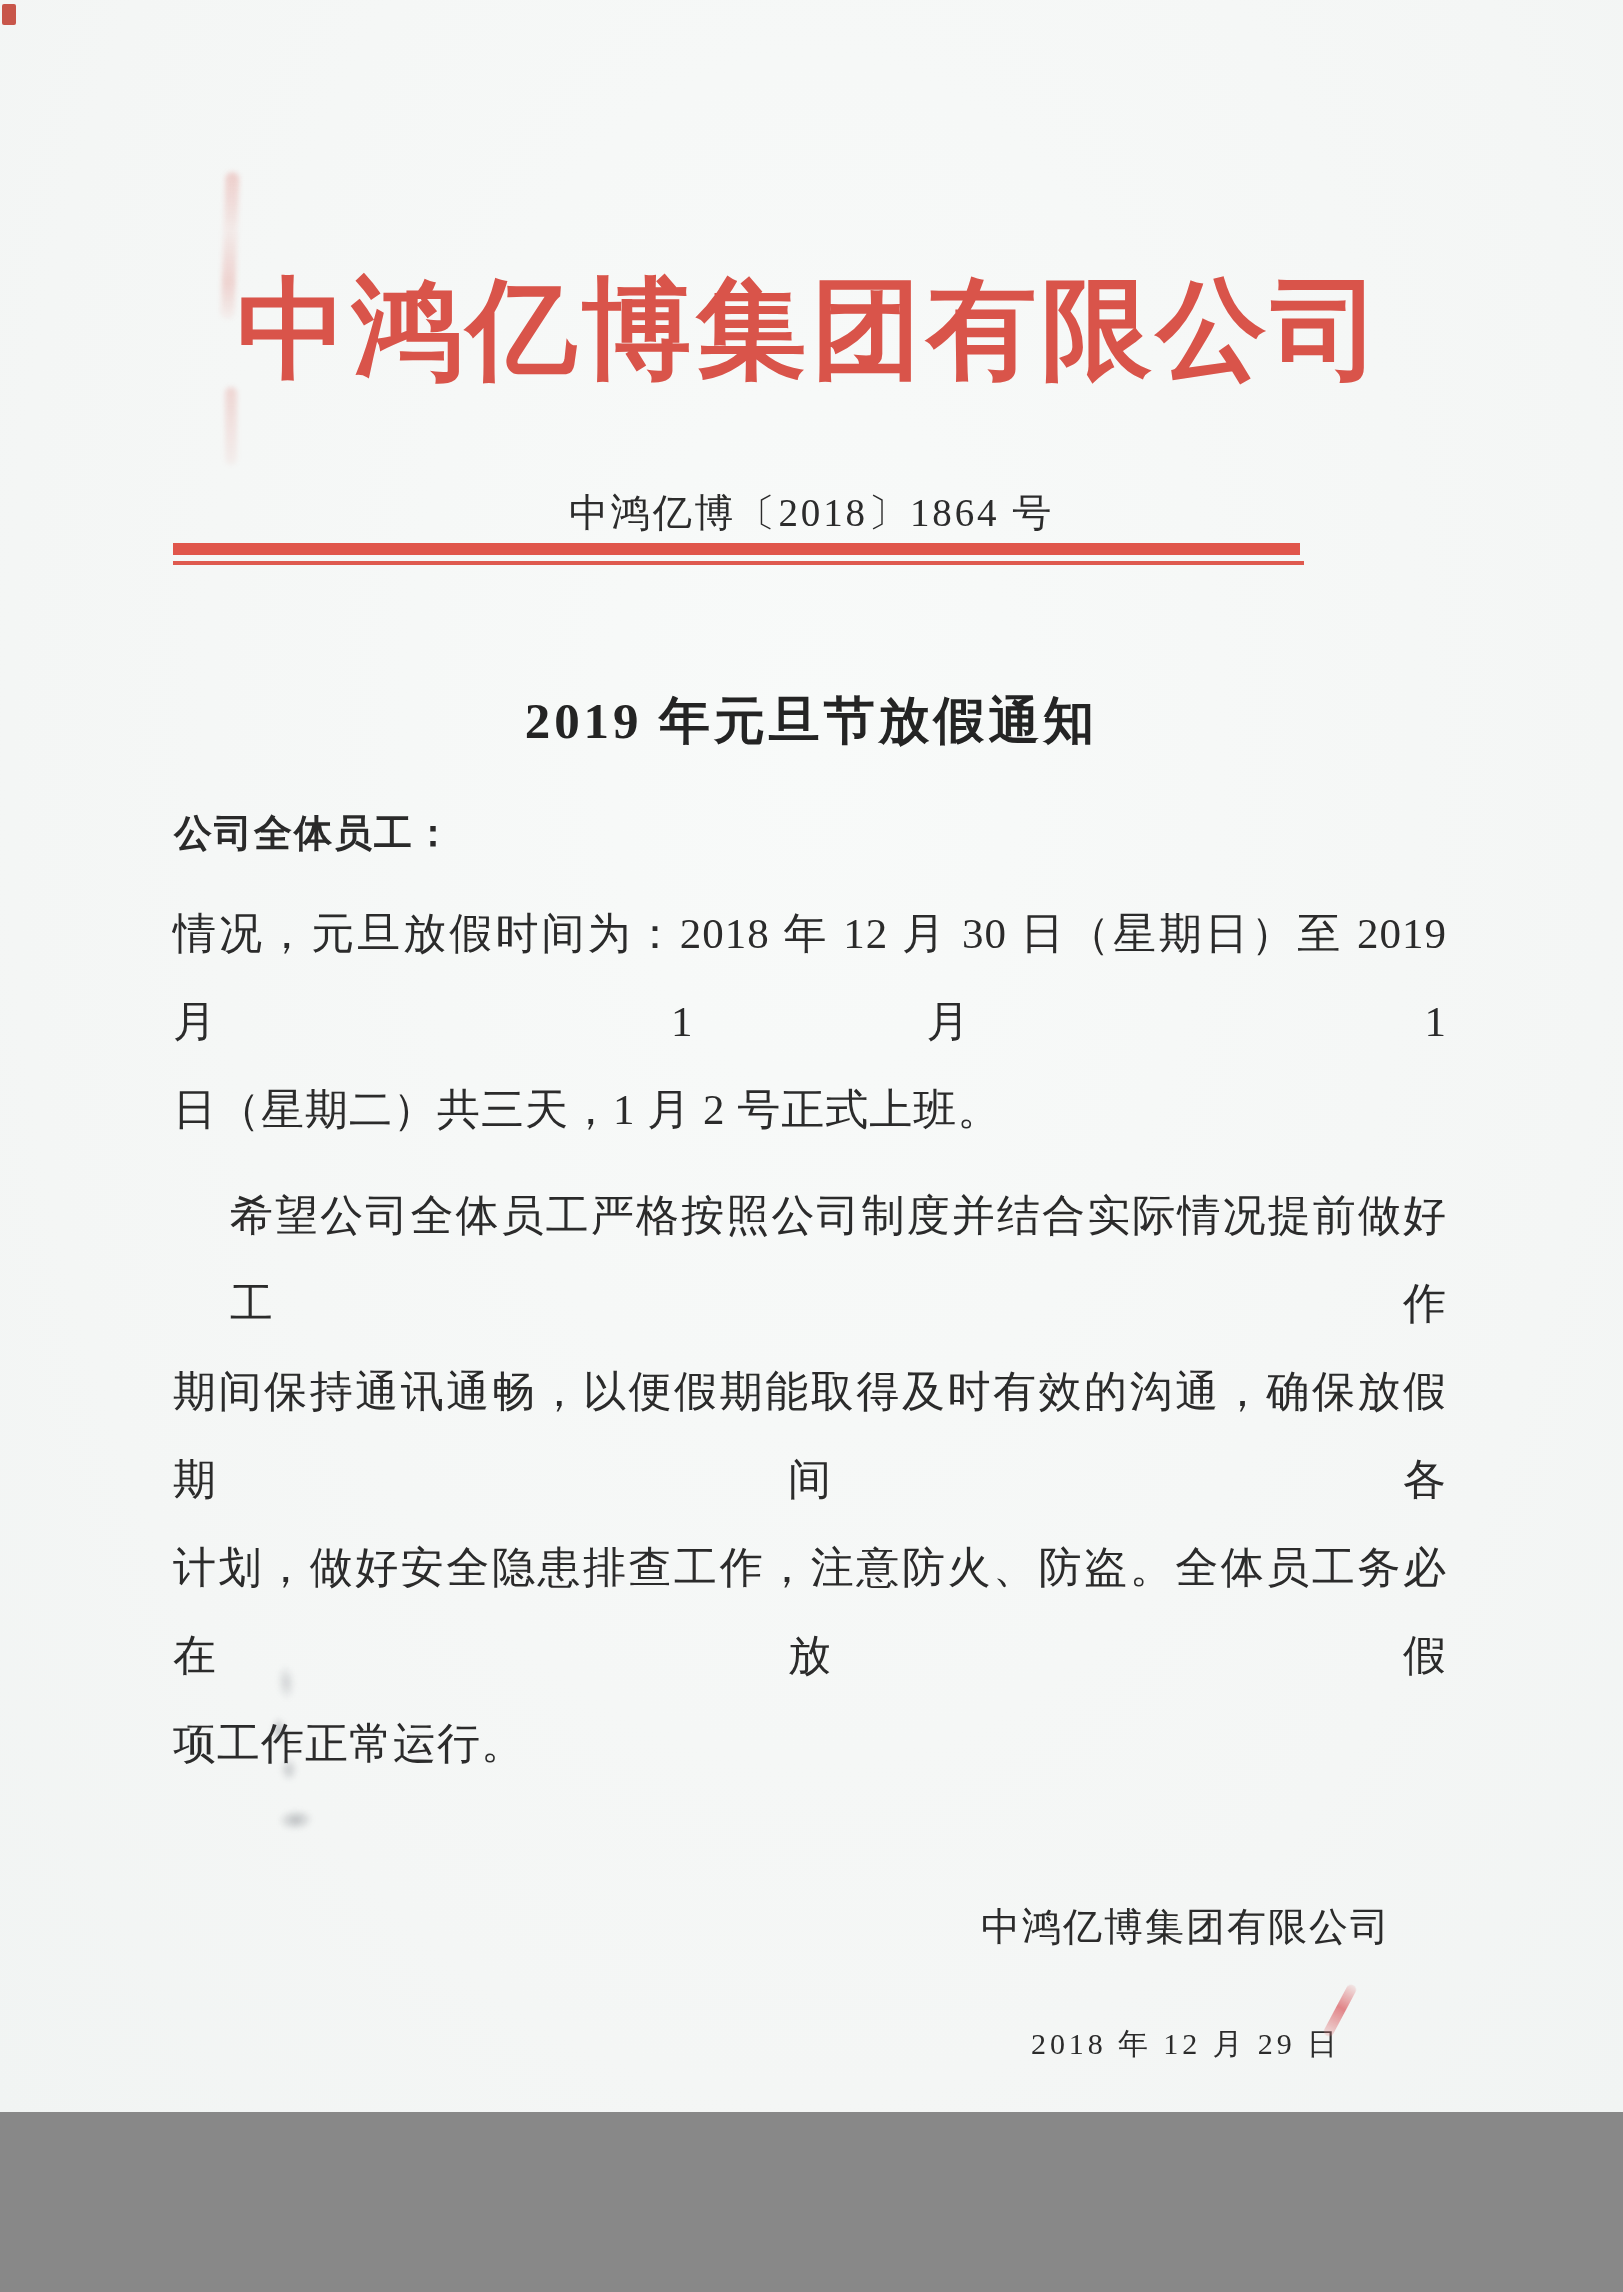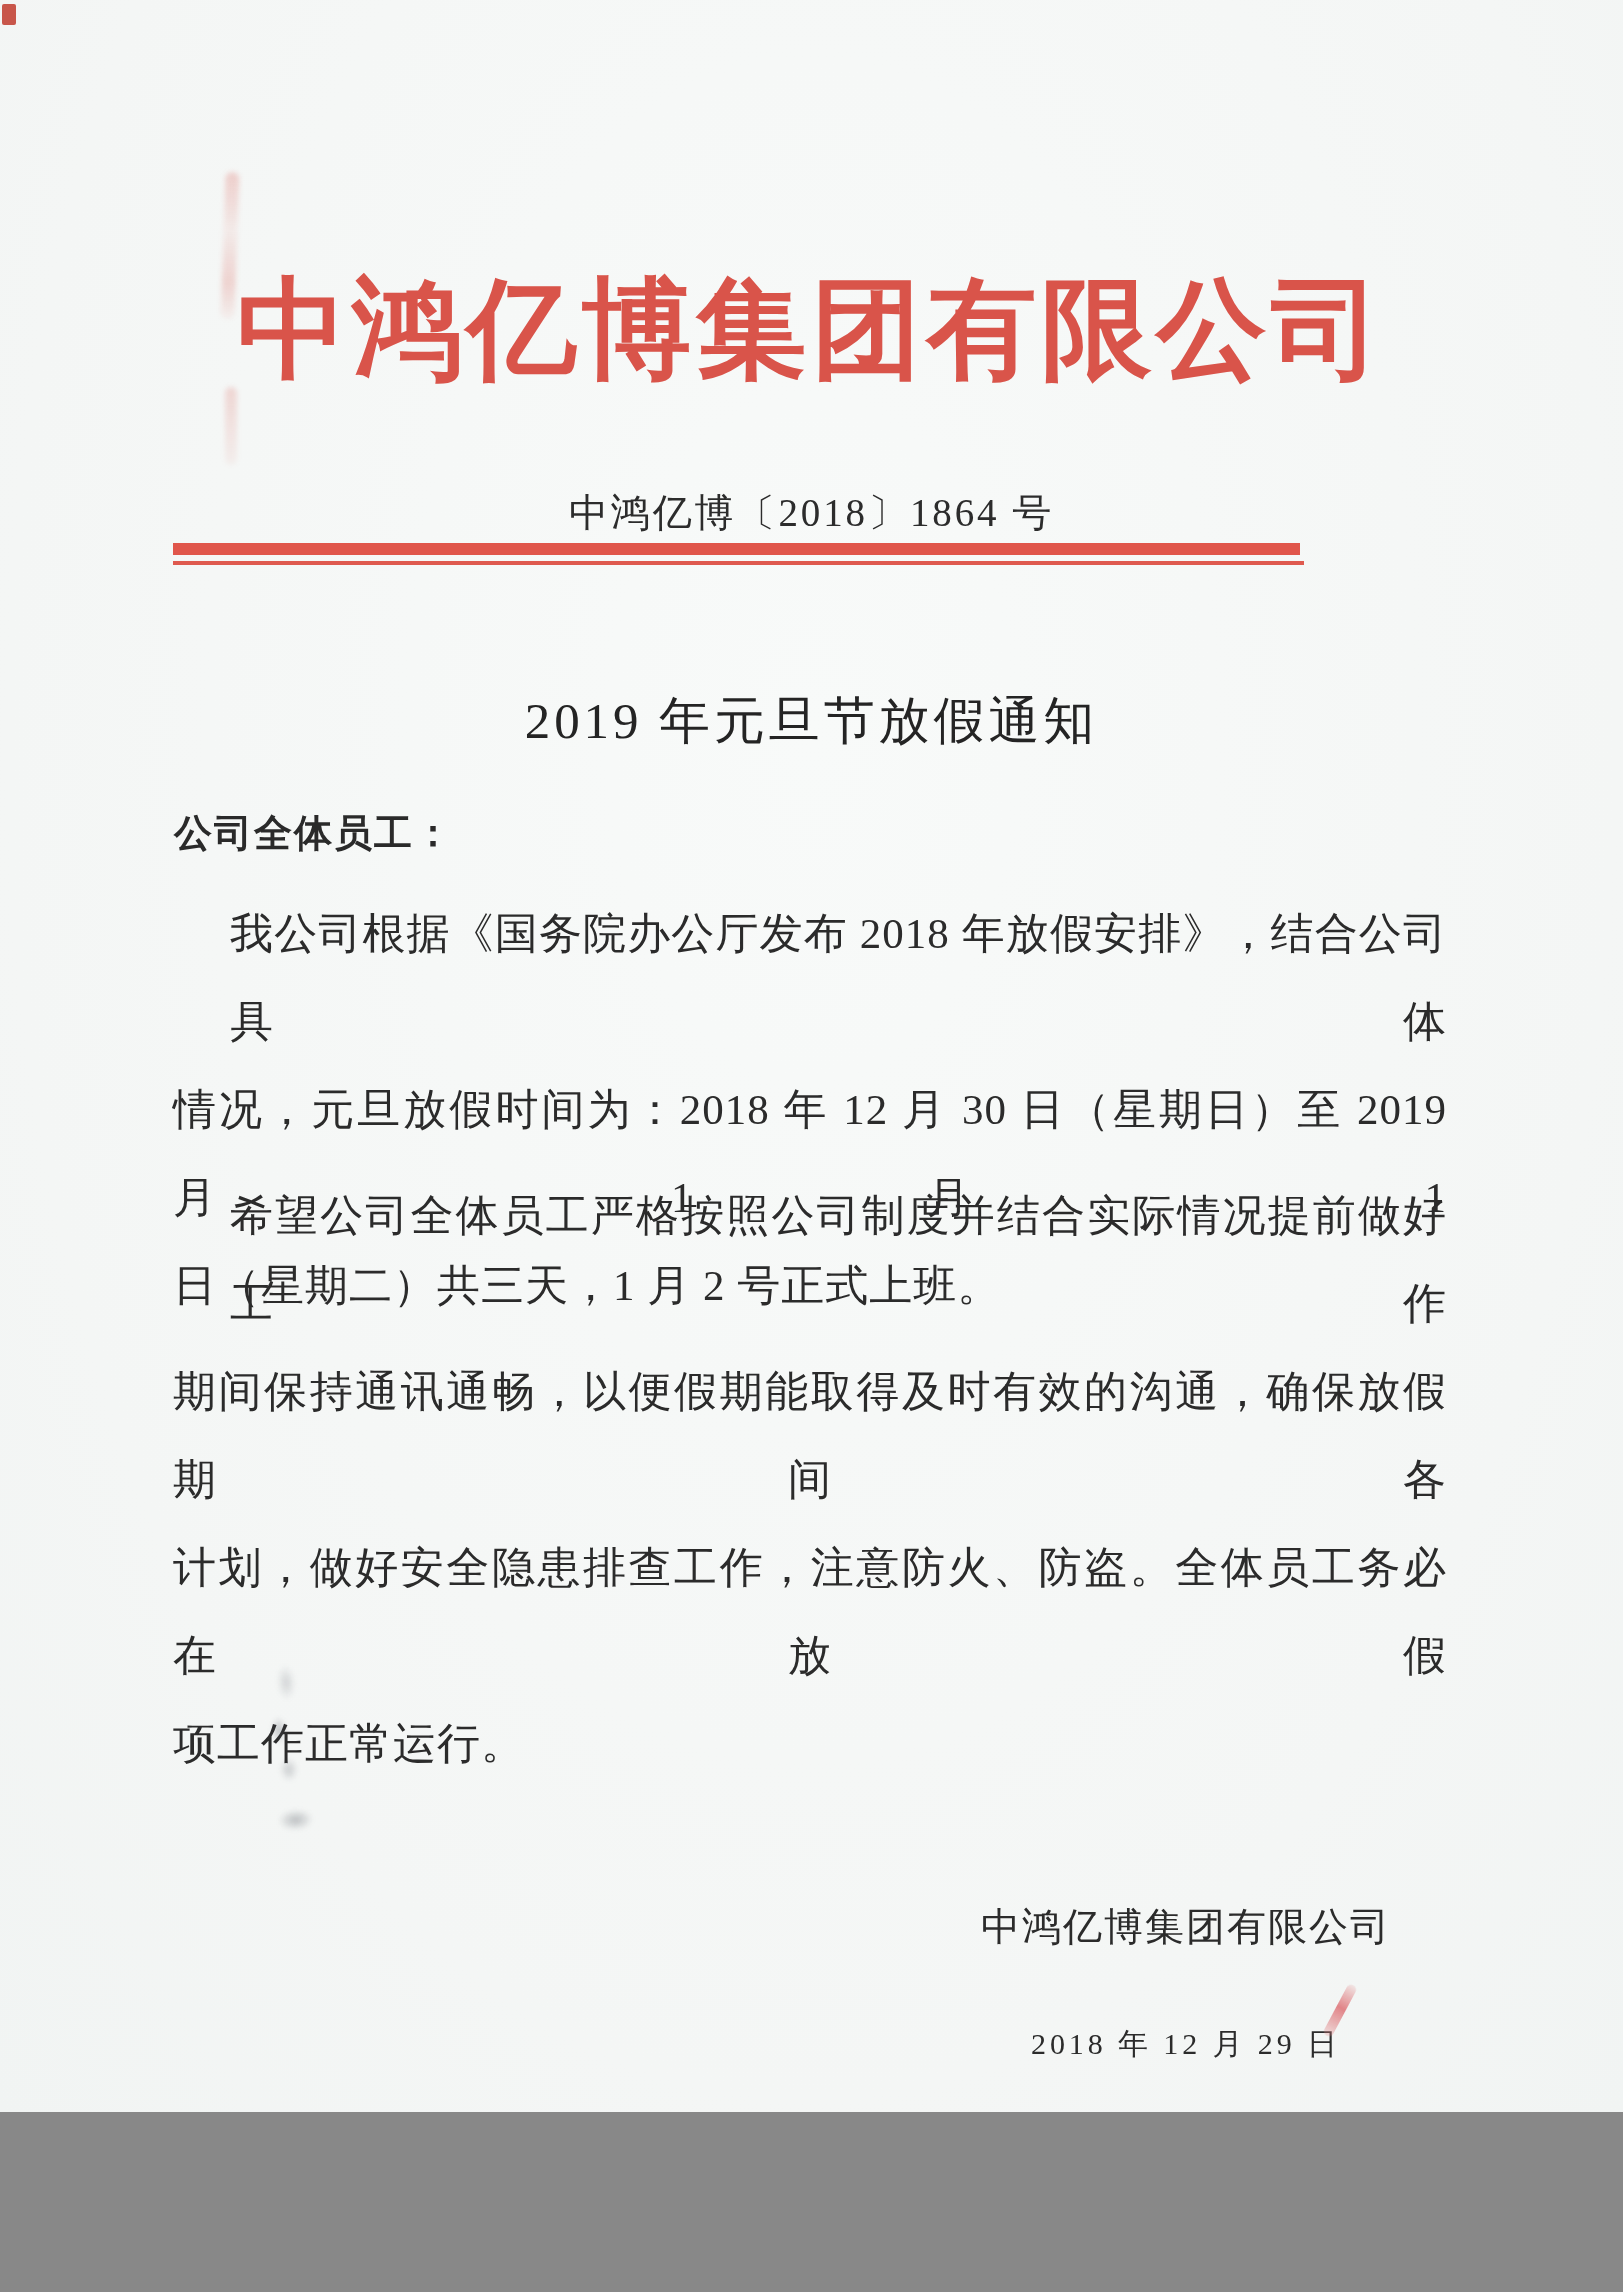--- a/index.html
+++ b/index.html
@@ -36,21 +36,21 @@
     background:#e0564b;
   }
   .rule-thin {
     position:absolute; top:561px; left:173px;
     width:1131px; height:3.9px;
     background:#df5a4f;
   }
   .notice-title {
     position:absolute; top:692px; left:0; width:100%;
     text-align:center;
-    font-size:51px; font-weight:400;
+    font-size:51px; font-weight:700;
     letter-spacing:3.9px;
     line-height:59px;
     color:#242424;
     white-space:nowrap;
   }
   .salutation {
     position:absolute; top:806px; left:174px;
     font-size:38px; font-weight:700;
     letter-spacing:2px;
     line-height:55px;
@@ -132,21 +132,20 @@
   <div class="doc-number">中鸿亿博〔2018〕1864 号</div>
 
   <div class="rule-thick"></div>
   <div class="rule-thin"></div>
 
   <div class="notice-title">2019 年元旦节放假通知</div>
 
   <div class="salutation">公司全体员工：</div>
 
   <div class="body-para para-1">
-    <div class="line fill indent">我公司根据《国务院办公厅发布 2018 年放假安排》，结合公司具体</div>
     <div class="line fill">情况，元旦放假时间为：2018 年 12 月 30 日（星期日）至 2019 月 1 月 1</div>
     <div class="line">日（星期二）共三天，1 月 2 号正式上班。</div>
   </div>
 
   <div class="body-para para-2">
     <div class="line fill indent">希望公司全体员工严格按照公司制度并结合实际情况提前做好工作</div>
     <div class="line fill">期间保持通讯通畅，以便假期能取得及时有效的沟通，确保放假期间各</div>
     <div class="line fill">计划，做好安全隐患排查工作，注意防火、防盗。全体员工务必在放假</div>
     <div class="line">项工作正常运行。</div>
   </div>

